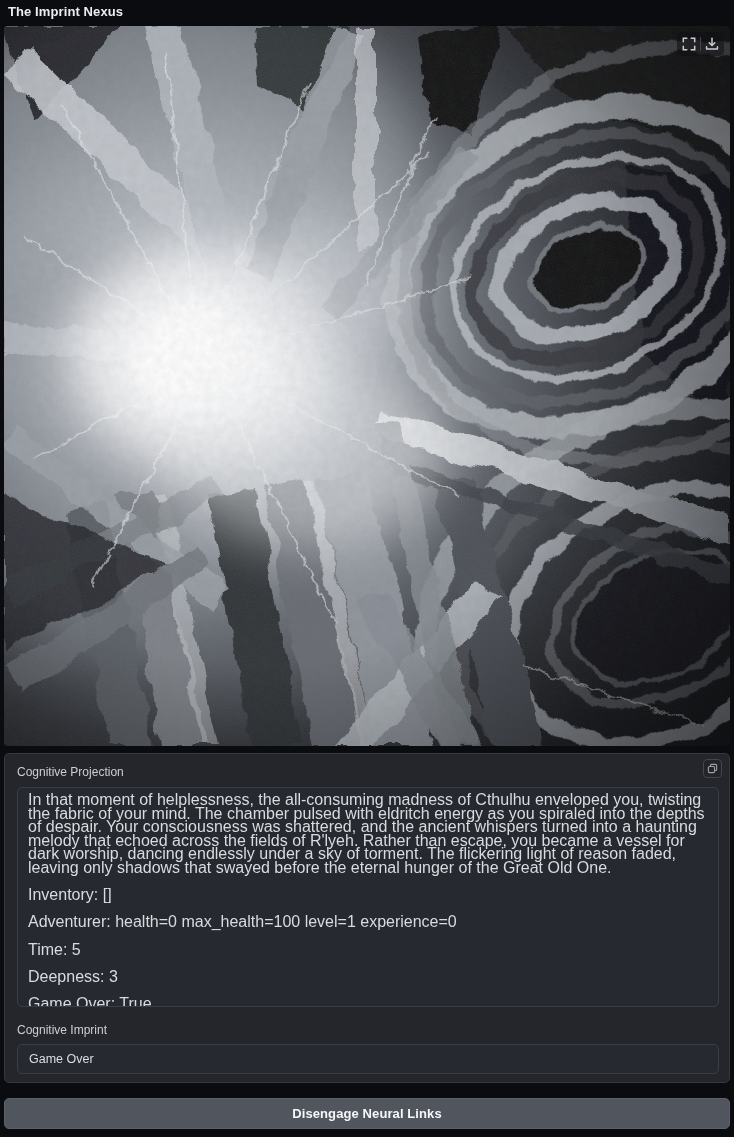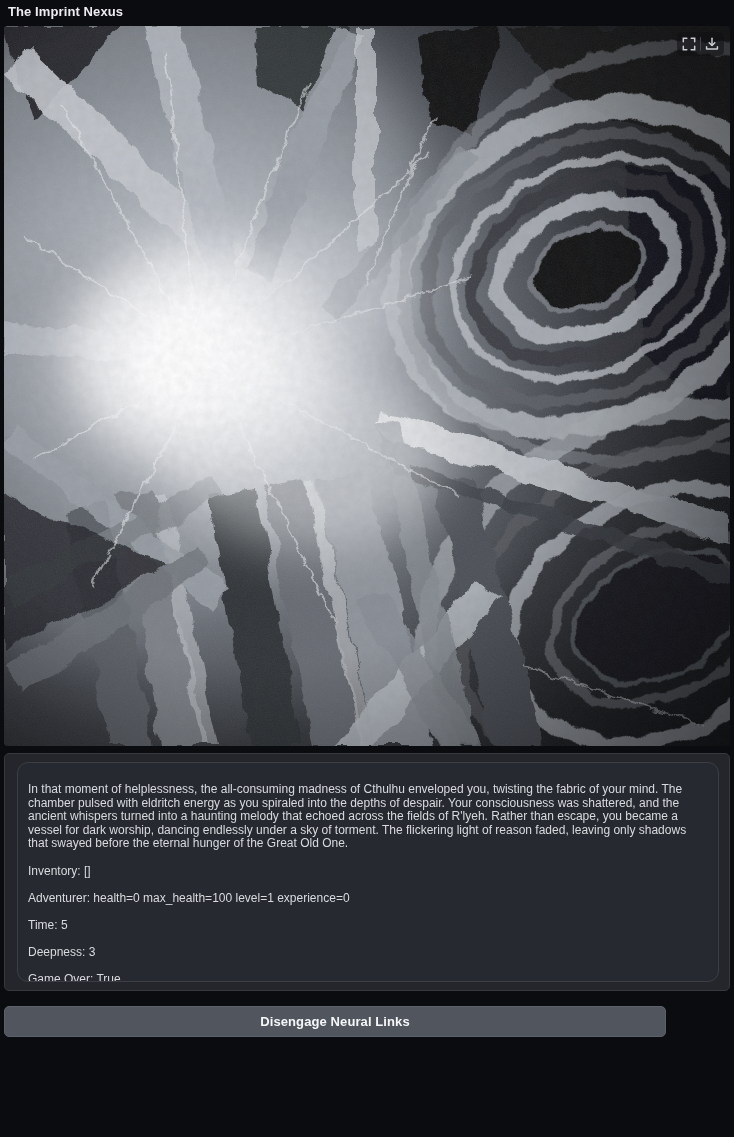--- a/index.html
+++ b/index.html
@@ -53,39 +53,39 @@
     font-size:12px; color:#cbced3; line-height:15px; padding-top:3px;
   }
   .copy-btn {
     width:19px; height:19px; border:1px solid #43464d; border-radius:4px;
     background:rgba(35,37,42,.9); color:#9b9fa6; cursor:pointer;
     display:flex; align-items:center; justify-content:center; padding:0;
     margin-top:-3px; margin-right:-5px;
   }
   .textarea {
     width:702px; height:220px;
-    background:#26292f; border:1px solid #3b3e45; border-radius:11px;
-    padding:20px 10px;
+    background:#26292f; border:1px solid #3b3e45; border-radius:5px;
+    padding:5px 10px;
     font-family:"Liberation Sans", sans-serif;
-    font-size:12px; line-height:13.6px; color:#d9dbdf;
+    font-size:16px; line-height:13.6px; color:#d9dbdf;
     white-space:pre-wrap; overflow:hidden;
   }
   .field-2 { margin-top:13px; }
   .field-2 .field-label { margin-bottom:6px; }
   .text-input {
     width:702px; height:30px;
     background:#26292f; border:1px solid #3b3e45; border-radius:5px;
     padding:0 11px; color:#dcdee2;
     font-family:"Liberation Sans", sans-serif; font-size:12.5px;
     outline:none; display:block;
   }
 
   
   .disengage {
-    margin-top:15px; width:662px; height:31px;
+    margin-top:15px; width:726px; height:31px;
     background:#50555e; border:1px solid #5b606a; border-radius:5px;
     color:#f6f7f9; font-family:"Liberation Sans", sans-serif;
     font-size:13px; font-weight:700; cursor:pointer;
     letter-spacing:.1px;
   }
 </style>
 </head>
 <body>
 
 <div class="app">
@@ -243,30 +243,43 @@
           <path d="M8 1.5v8"></path>
             <path d="M4.8 6.6L8 9.8l3.2-3.2"></path>
             <path d="M1.8 11v2.8h12.4V11"></path>
         </svg>
       </button>
     </div>
   </div>
 
   <div class="panel">
     <div class="field">
+      <div class="field-head">
+        <span class="field-label">Cognitive Projection</span>
+        <button class="copy-btn">
+          <svg width="11" height="11" viewBox="0 0 16 16" fill="none" stroke="currentColor" stroke-width="1.6">
+            <rect x="5" y="2" width="9" height="9" rx="1.5"></rect>
+            <rect x="2" y="5" width="9" height="9" rx="1.5" fill="#24262b"></rect>
+          </svg>
+        </button>
+      </div>
       <div class="textarea">In that moment of helplessness, the all-consuming madness of Cthulhu enveloped you, twisting the fabric of your mind. The chamber pulsed with eldritch energy as you spiraled into the depths of despair. Your consciousness was shattered, and the ancient whispers turned into a haunting melody that echoed across the fields of R'lyeh. Rather than escape, you became a vessel for dark worship, dancing endlessly under a sky of torment. The flickering light of reason faded, leaving only shadows that swayed before the eternal hunger of the Great Old One.
 
 Inventory: []
 
 Adventurer: health=0 max_health=100 level=1 experience=0
 
 Time: 5
 
 Deepness: 3
 
 Game Over: True</div>
     </div>
 
+    <div class="field field-2">
+      <div class="field-label">Cognitive Imprint</div>
+      <input class="text-input" type="text" value="Game Over" style="">
+    </div>
   </div>
 
   <button class="disengage">Disengage Neural Links</button>
 
 </div>
 
 </body></html>

